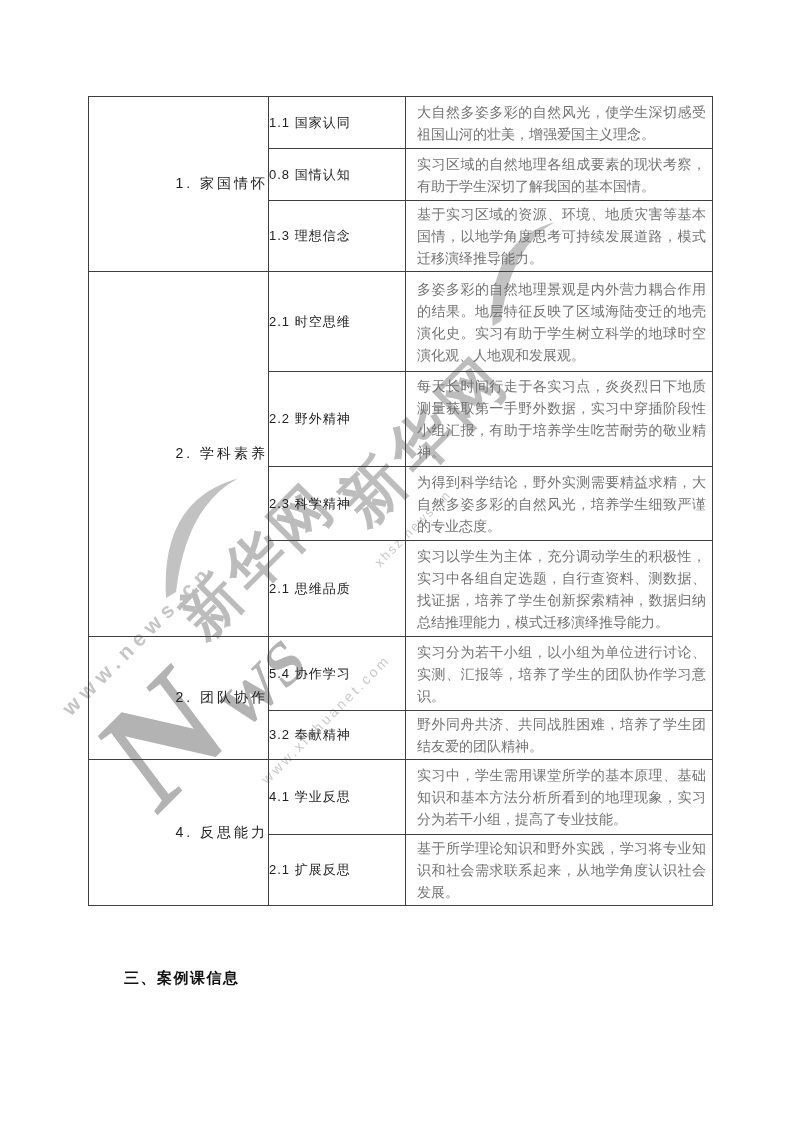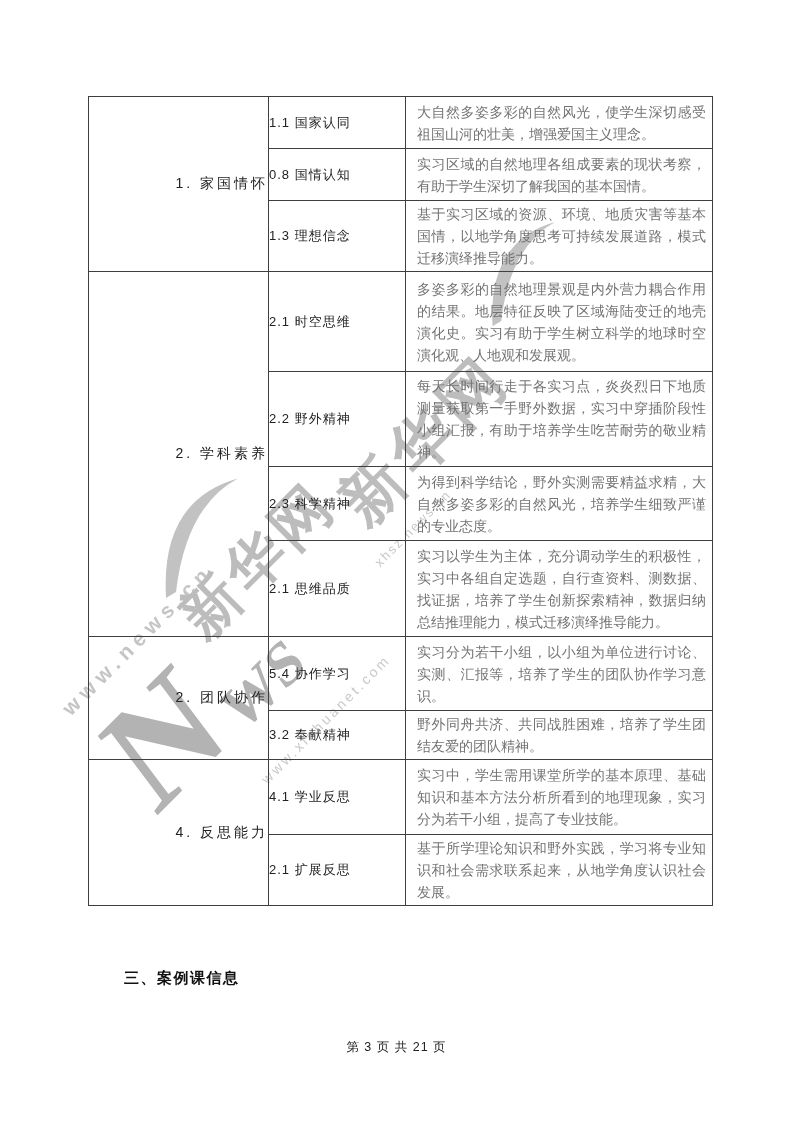--- a/index.html
+++ b/index.html
@@ -189,15 +189,14 @@
       </tr>
       <tr class="h67">
         <td class="code-cell">2.1 扩展反思</td>
         <td class="desc-cell">基于所学理论知识和野外实践，学习将专业知识和社会需求联系起来，从地学角度认识社会发展。</td>
       </tr>
     </tbody>
   </table>
 
   <div class="section-heading">三、案例课信息</div>
 
-  <div class="page-footer">第 3 页 共 21 页</div>
 
 </div>
 
 </body></html>

